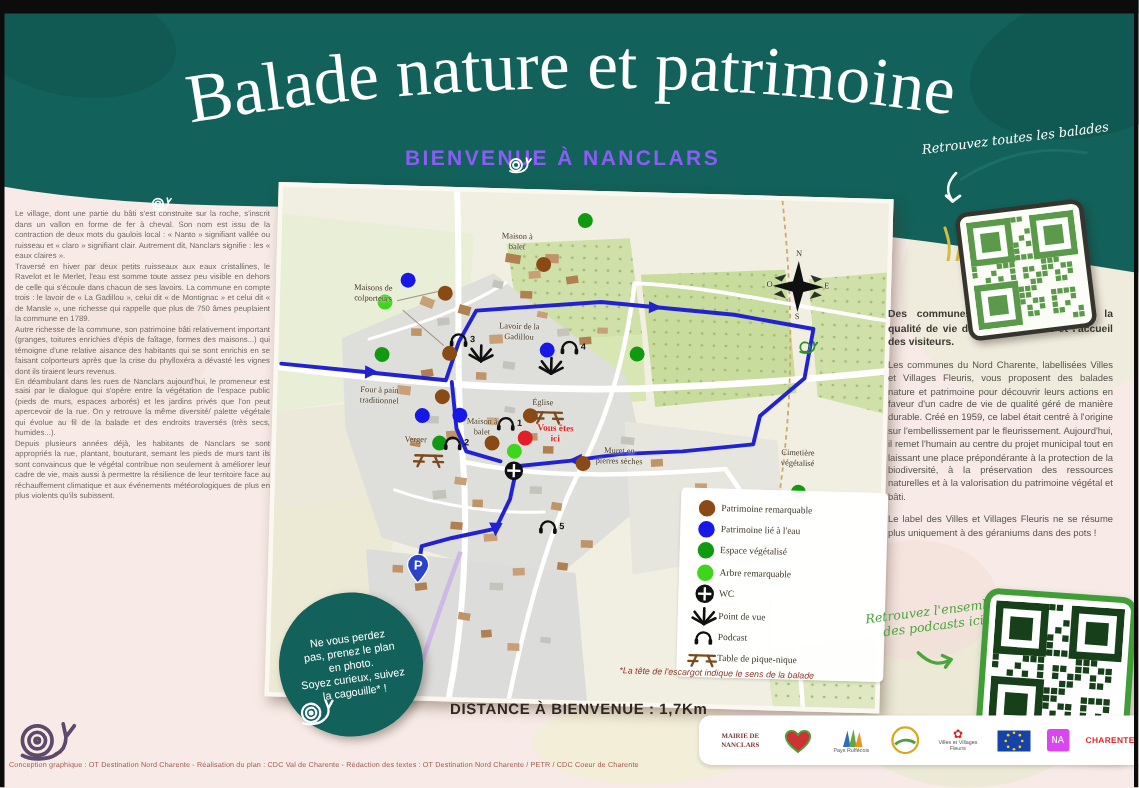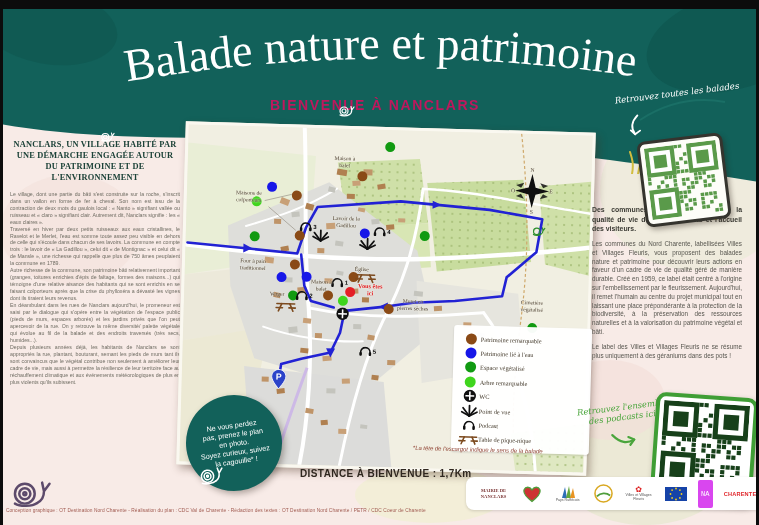--- a/index.html
+++ b/index.html
@@ -4,21 +4,21 @@
 <style>
   html,body{margin:0;padding:0}
   body{width:759px;height:525px;position:relative;overflow:hidden;background:#f8ebe7;font-family:"Liberation Sans",sans-serif}
   .abs{position:absolute}
   
   .frame{background:#0c0c0c;z-index:60}
   
   #bg{left:0;top:0;z-index:0}
   
   #title-svg{left:0;top:0;z-index:3;pointer-events:none}
-  .subtitle{left:150px;top:97px;width:450px;text-align:center;color:#be185d;font-weight:bold;font-size:14px;letter-spacing:1.6px;z-index:3}
+  .subtitle{left:150px;top:97px;width:450px;text-align:center;color:#8b5cf6;font-weight:bold;font-size:14px;letter-spacing:1.6px;z-index:3}
   .qr-note-top{left:614px;top:88px;width:126px;text-align:center;color:#fff;font-family:"DejaVu Serif",serif;font-style:italic;font-size:8.6px;line-height:1.2;transform:rotate(-7deg);z-index:4}
   .arrow-top{left:625px;top:114px;z-index:4;transform:rotate(-10deg)}
   .qr-top{left:641px;top:137px;width:72px;height:72px;background:#fdfdf8;border:3px solid #35342e;border-radius:8px;padding:4px;transform:rotate(-7deg);z-index:4;box-shadow:2px 3px 5px rgba(40,30,20,.35)}
   .tuft{z-index:3}
   
   .left-col{left:10px;top:140px;width:170px;z-index:2}
   .left-col h2{margin:0 0 7px 0;text-align:center;font-family:"Liberation Serif",serif;font-size:8.4px;line-height:1.3;color:#1c4238;letter-spacing:.2px}
   .left-col p{margin:0;font-size:5.2px;line-height:1.34;color:#6e6c62;text-align:justify}
   
   .map{left:181px;top:127px;width:404px;height:337px;background:#f1efe2;border:3px solid #faf8f0;box-shadow:3px 4px 9px rgba(70,45,30,.4);transform:rotate(1.6deg);z-index:2}
@@ -45,21 +45,21 @@
   .badge{left:186px;top:395px;width:96px;height:96px;border-radius:50%;background:#12615a;z-index:7;transform:rotate(-8deg);display:flex;flex-direction:column;justify-content:center;align-items:center;box-shadow:2px 3px 6px rgba(40,30,20,.35)}
   .badge p{margin:0;color:#fff;font-size:7.2px;line-height:1.25;text-align:center}
   .badge-snail{position:absolute;left:8px;bottom:6px}
   
   .distance{left:300px;top:468px;font-size:10px;font-weight:bold;letter-spacing:.4px;color:#2f271f;z-index:3}
   .logos{left:466px;top:477px;width:291px;height:33px;background:#fff;border-radius:8px;display:flex;align-items:center;justify-content:space-around;padding:0 5px;z-index:3;box-shadow:0 1px 3px rgba(0,0,0,.15)}
   .logo{display:flex;flex-direction:column;align-items:center;justify-content:center;text-align:center}
   .logo-text-mairie{font-family:"Liberation Serif",serif;font-size:4.6px;line-height:1.25;color:#7c3636;font-weight:bold;width:34px}
   .logo-tiny{font-size:3.6px;color:#555;line-height:1.1;width:30px}
   .eu-flag{width:22px;height:14px;background:#1643a8;display:flex;align-items:center;justify-content:center}
-  .na-shield{width:15px;height:28px;background:#d946ef;border-radius:2px;display:flex;align-items:center;justify-content:center;color:#fff;font-size:7px;font-family:Liberation Mono, monospace}
+  .na-shield{width:15px;height:15px;background:#d946ef;border-radius:2px;display:flex;align-items:center;justify-content:center;color:#fff;font-size:7px;font-family:Liberation Mono, monospace}
   .charente-text{font-size:5.6px;font-weight:bold;color:#e0262b;letter-spacing:.2px}
   .flower{color:#d22;font-size:8px;line-height:1}
   .footer{left:6px;top:508px;font-size:4.8px;color:#a05a50;z-index:3;letter-spacing:.1px}
   .snail{z-index:4}
 </style>
 </head>
 <body>
 
 <svg id="bg" class="abs" width="759" height="525">
   <rect width="759" height="525" fill="#f8ebe7"></rect>
@@ -200,21 +200,20 @@
         <rect x="40" y="0" width="28" height="28" fill="#5a9a4a"></rect>
         <rect x="44" y="4" width="20" height="20" fill="#fff"></rect>
         <rect x="48" y="8" width="12" height="12" fill="#5a9a4a"></rect>
         <rect x="0" y="40" width="28" height="28" fill="#5a9a4a"></rect>
         <rect x="4" y="44" width="20" height="20" fill="#fff"></rect>
         <rect x="8" y="48" width="12" height="12" fill="#5a9a4a"></rect>
       </svg></div>
   </div>
 
 <div class="abs left-col">
-  <h2>NANCLARS, UN VILLAGE HABITÉ PAR UNE DÉMARCHE ENGAGÉE AUTOUR DU PATRIMOINE ET DE L'ENVIRONNEMENT</h2>
   <div>
       <p>Le village, dont une partie du bâti s'est construite sur la roche, s'inscrit dans un vallon en forme de fer à cheval. Son nom est issu de la contraction de deux mots du gaulois local : « Nanto » signifiant vallée ou ruisseau et « claro » signifiant clair.  Autrement dit, Nanclars signifie : les « eaux claires ».</p>
       <p>Traversé en hiver par deux petits ruisseaux aux eaux cristallines, le Ravelot et le Merlet, l'eau est somme toute assez peu visible en dehors de celle qui s'écoule dans chacun de ses lavoirs. La commune en compte trois : le lavoir de « La Gadillou », celui dit « de Montignac » et celui dit « de Mansle », une richesse qui rappelle que plus de 750 âmes peuplaient la commune en 1789.</p>
       <p>Autre richesse de la commune, son patrimoine bâti relativement important (granges, toitures enrichies d'épis de faîtage, formes des maisons...) qui témoigne d'une relative aisance des habitants qui se sont enrichis en se faisant colporteurs après que la crise du phylloxéra a dévasté les vignes dont ils tiraient leurs revenus.</p>
       <p>En déambulant dans les rues de Nanclars aujourd'hui, le promeneur est saisi par le dialogue qui s'opère entre la végétation de l'espace public (pieds de murs, espaces arborés) et les jardins privés que l'on peut apercevoir de la rue. On y retrouve la même diversité/ palette végétale qui évolue au fil de la balade et des endroits traversés (très secs, humides...).</p>
       <p>Depuis plusieurs années déjà, les habitants de Nanclars se sont appropriés la rue, plantant, bouturant, semant les pieds de murs tant ils sont convaincus que le végétal contribue non seulement à améliorer leur cadre de vie, mais aussi à permettre la résilience de leur territoire face au réchauffement climatique et aux événements météorologiques de plus en plus violents qu'ils subissent.</p>
     </div>
 </div>
 
 <div class="abs map">

